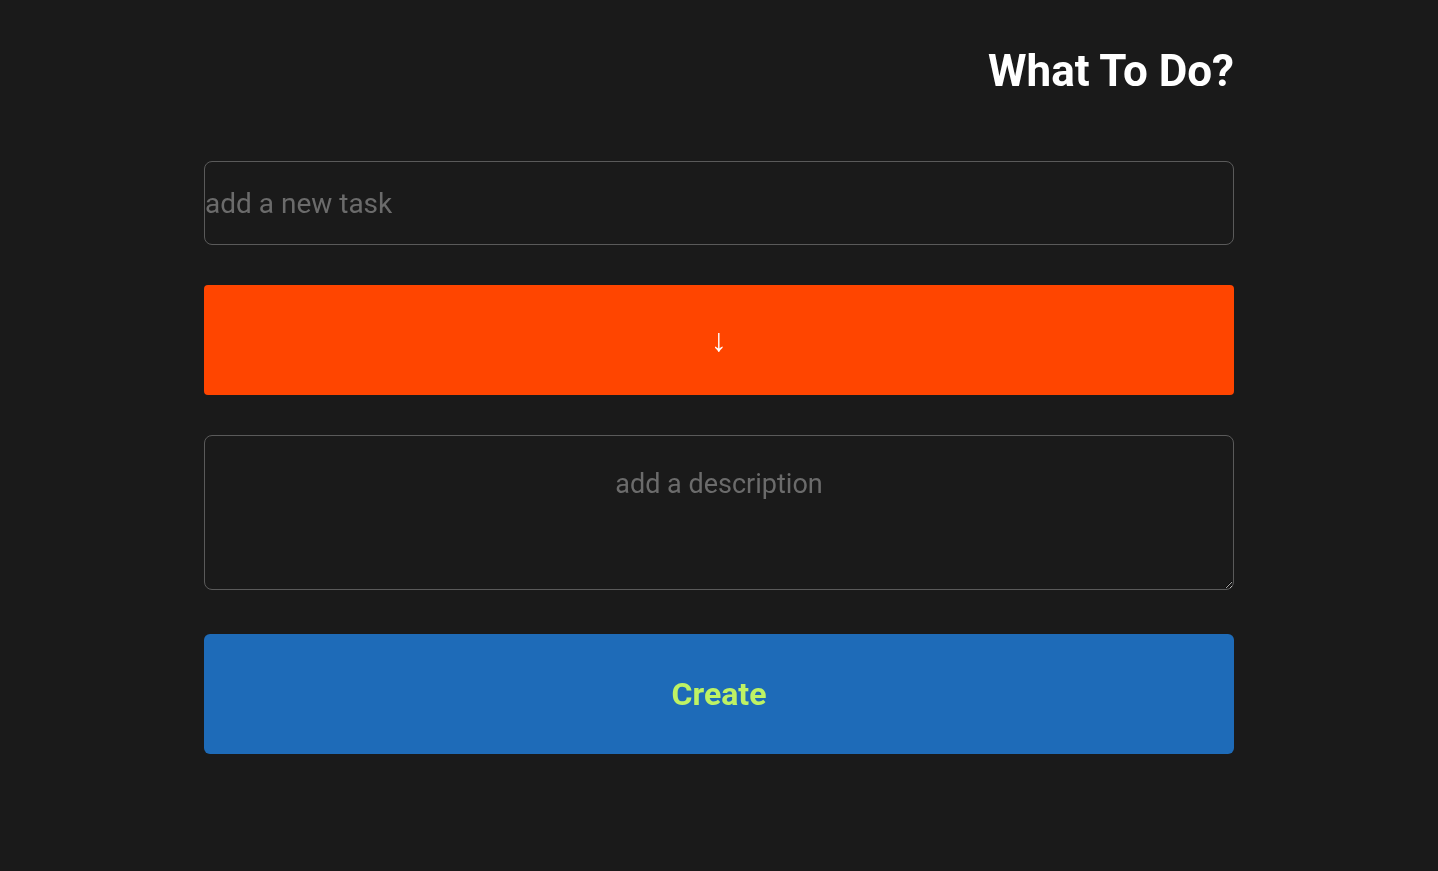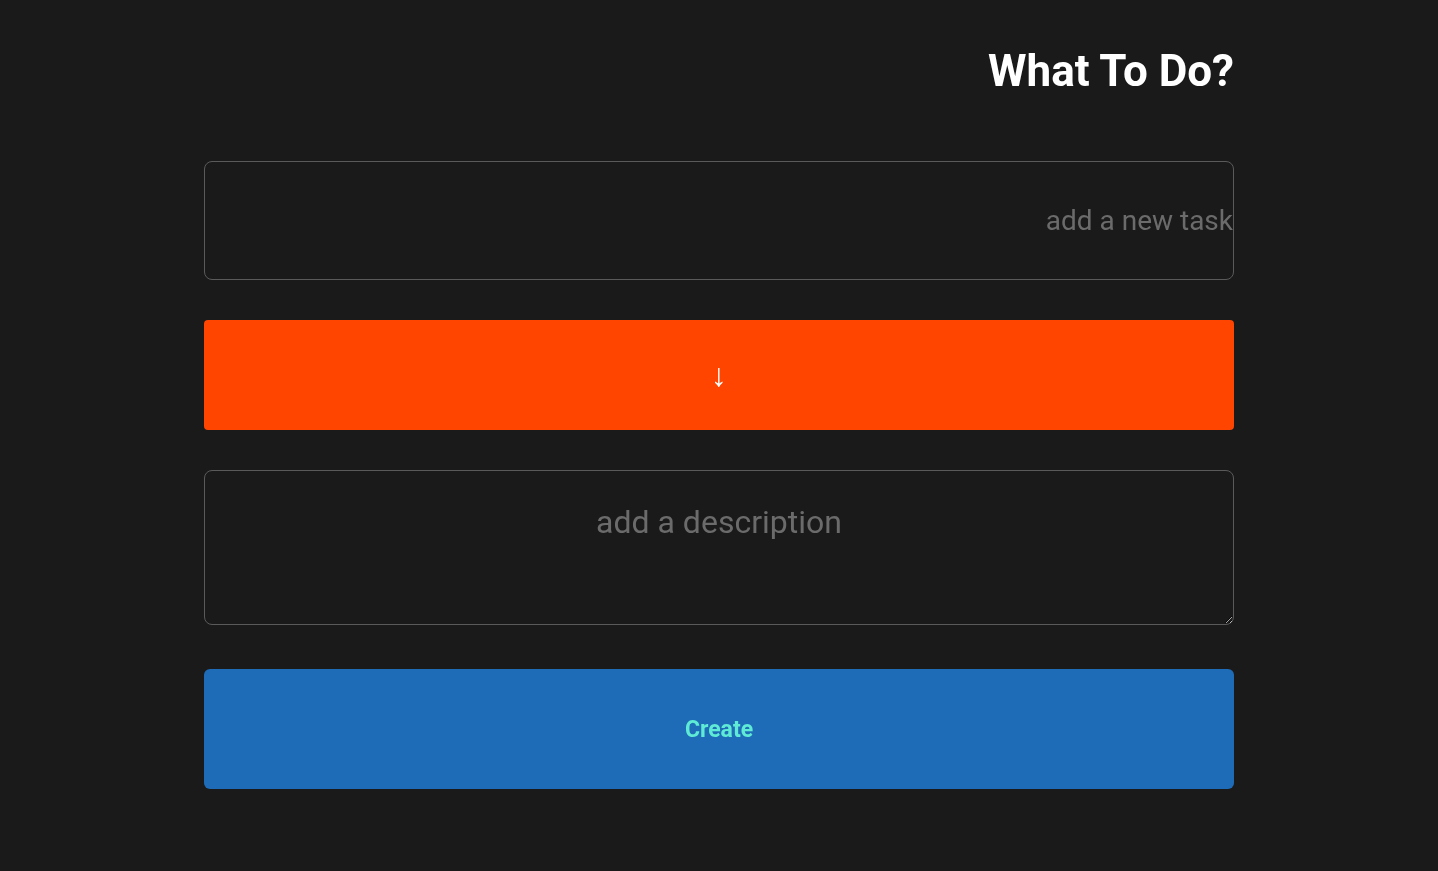--- a/index.html
+++ b/index.html
@@ -20,27 +20,27 @@
     }
     .title {
       color: #ffffff;
       font-size: 44px;
       font-weight: 700;
       text-align: right;
       margin-bottom: 64px;
     }
     .task-input {
       width: 100%;
-      height: 119px;
+      height: 84px;
       background-color: transparent;
       border: 1px solid #5a5a5a;
       border-radius: 8px;
       color: #ffffff;
       font-size: 28px;
-      text-align: right;
+      text-align: left;
       outline: none;
       font-family: inherit;
       margin-bottom: 40px;
     }
     .task-input::placeholder {
       color: #6b6b6b;
     }
     .arrow-divider {
       width: 100%;
       height: 110px;
@@ -56,39 +56,39 @@
       font-size: 32px;
       line-height: 1;
     }
     .description-input {
       width: 100%;
       height: 155px;
       background-color: transparent;
       border: 1px solid #5a5a5a;
       border-radius: 8px;
       color: #ffffff;
-      font-size: 32px;
+      font-size: 27px;
       text-align: center;
       outline: none;
       font-family: inherit;
       resize: both;
       padding-top: 32px;
       margin-bottom: 40px;
     }
     .description-input::placeholder {
       color: #6b6b6b;
     }
     .create-button {
       width: 100%;
       height: 120px;
       background-color: #1e6bb8;
       border: none;
       border-radius: 6px;
-      color: #5eead4;
-      font-size: 23px;
+      color: #bef264;
+      font-size: 32px;
       font-weight: 700;
       cursor: pointer;
       font-family: inherit;
     }
   </style>
 </head>
 <body>
 
 <div class="container">
   <h1 class="title">What To Do?</h1>

